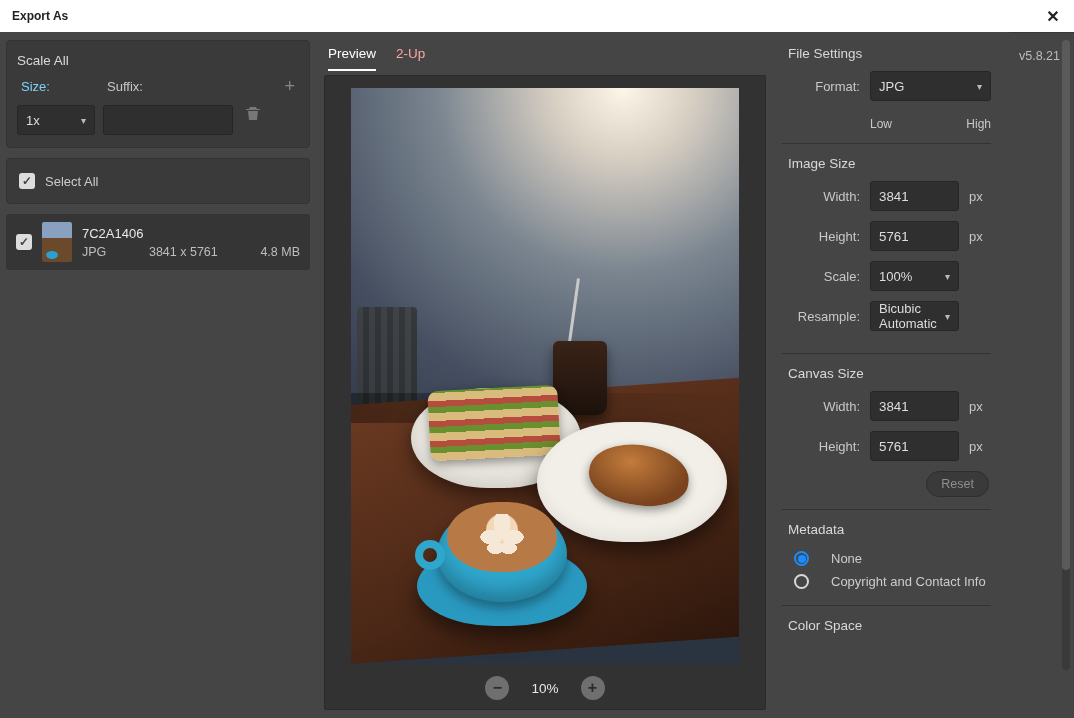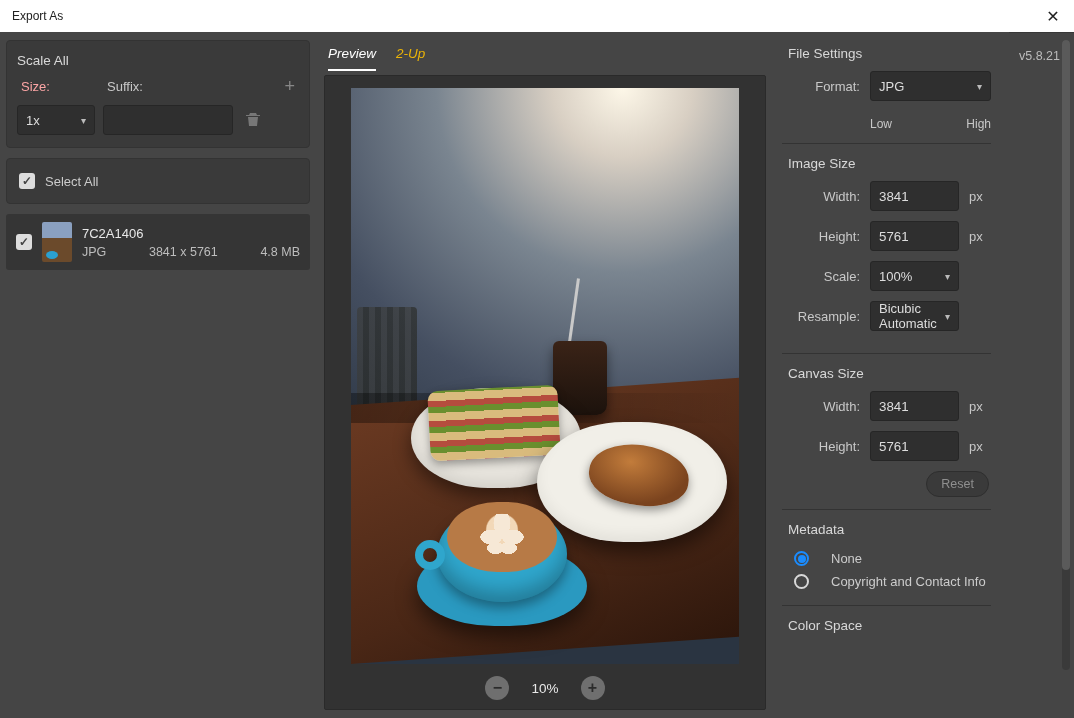--- a/index.html
+++ b/index.html
@@ -1,50 +1,50 @@
 <!DOCTYPE html>
 <html><head>
 <meta charset="utf-8">
 <style>
 * { margin: 0; padding: 0; box-sizing: border-box; font-family: -apple-system, "Segoe UI", Arial, sans-serif; }
 body { width: 1074px; height: 718px; background: #fff; overflow: hidden; font-size: 13px; }
-.titlebar { height: 32px; display: flex; align-items: center; justify-content: space-between; padding: 0 12px; }
+.titlebar { height: 32px; display: flex; align-items: center; justify-content: space-between; padding: 0 12px; font-weight: bold; }
 .titlebar-title { color: #222; font-size: 12px; }
 .titlebar-close { font-size: 16px; cursor: pointer; color: #222; width: 18px; height: 18px; display:flex; align-items:center; justify-content:center; }
 .main { display: flex; height: 686px; background: #454545; }
 
 
 .left-panel { width: 316px; background: #454545; padding: 8px 6px 0 6px; color: #ccc; }
 .panel-box { border: 1px solid #333; border-radius: 4px; background: #3a3a3a; padding: 12px 10px; margin-bottom: 10px; }
 .box-title { color: #d8d8d8; margin-bottom: 8px; font-size: 13.5px; }
 .scale-row1 { display: flex; align-items: center; padding: 0 4px; }
-.scale-row1 .lbl-size { width: 86px; color: #fca5a5; }
+.scale-row1 .lbl-size { width: 86px; color: #7dd3fc; }
 .scale-row1 .lbl-suffix { flex: 1; color: #c8c8c8; }
 .scale-row1 .plus-icon { color: #888; cursor: pointer; font-size: 18px; }
-.scale-row2 { display: flex; align-items: center; margin-top: 8px; gap: 8px;}
+.scale-row2 { display: flex; align-items: flex-start; margin-top: 8px; gap: 8px;}
 .select-box { background: #2f2f2f; border: 1px solid #262626; border-radius: 3px; height: 30px; display: flex; align-items: center; padding: 0 8px; color: #ddd; position: relative; }
 .select-box .chev { position: absolute; right: 8px; color: #bbb; font-size: 10px; }
 .input-box { background: #2f2f2f; border: 1px solid #262626; border-radius: 3px; height: 30px; padding: 0 8px; color: #ddd; width:100%; outline:none; }
 .select-size { width: 78px; }
 .input-suffix { width: 130px; }
 .trash-icon { color: #777; cursor:pointer; margin-left:4px;}
 .selectall-row { display:flex; align-items:center; gap:10px; padding: 4px 2px 4px 2px;}
 .checkbox { width:16px; height:16px; border-radius:3px; background:#ddd; display:flex; align-items:center; justify-content:center;}
 .checkbox.checked::after{ content:"✓"; color:#444; font-size:12px; font-weight:bold;}
 .asset-row { background:#353535; border-radius:3px; display:flex; align-items:center; gap:10px; padding:8px 10px; margin-top:8px;}
 .thumb { width:30px; height:40px; background: linear-gradient(180deg,#8aa0c0 0%, #8aa0c0 40%, #6b4a2b 40%, #6b4a2b 100%); border-radius:2px; position:relative; overflow:hidden;}
 .thumb::after{ content:""; position:absolute; left:4px; bottom:3px; width:12px; height:8px; background:#2aa0d0; border-radius:50%;}
 .asset-info { flex:1; display:flex; flex-direction:column; gap:4px; }
 .asset-name { color:#e8e8e8; font-size:13px;}
 .asset-meta { display:flex; justify-content:space-between; color:#bdbdbd; font-size:12.5px;}
 
 
 .center-panel { flex:1; background:#454545; display:flex; flex-direction:column; padding:4px 8px 8px 8px;}
-.tabs { display:flex; gap:20px; padding:6px 4px 0 4px;font-style:italic;}
-.tab { color:#eab308; padding:4px 0 8px 0; cursor:pointer; font-size:13.5px;}
+.tabs { display:flex; gap:20px; padding:6px 4px 0 4px;}
+.tab { color:#fca5a5; padding:4px 0 8px 0; cursor:pointer; font-size:13.5px;}
 .tab.active { color:#fff; border-bottom:2px solid #fff;}
 .preview-wrap{ flex:1; background:#323232; border:1px solid #2a2a2a; border-radius:2px; margin-top:4px; display:flex; flex-direction:column; align-items:center; justify-content:flex-start; padding:12px 0 0 0; position:relative;}
 .preview-img { width:388px; height:576px; position:relative; overflow:hidden; }
 .sky { position:absolute; inset:0; background: radial-gradient(ellipse 120% 80% at 70% 0%, #fdf7e8 0%, #d8cfc3 15%, #7a8590 40%, #454f61 70%, #2a3441 100%); }
 .table { position:absolute; left:0; right:0; top:55%; bottom:0; background: linear-gradient(160deg, #6b3a22 0%, #4a2716 60%, #2e170c 100%); transform:skewY(-4deg); transform-origin:left top;}
 .tablesh { position:absolute; left:0; right:0; top:53%; height:30px; background: linear-gradient(90deg, rgba(0,0,0,.35), rgba(0,0,0,0));}
 .plate1 { position:absolute; left:60px; top:52%; width:170px; height:100px; background:#e6e3dc; border-radius:50%/55%; box-shadow: 0 8px 18px rgba(0,0,0,.45), inset 0 -6px 12px rgba(0,0,0,.08);}
 .sandw { position:absolute; left:78px; top:52%; width:130px; height:70px; background: repeating-linear-gradient(0deg,#d9bb7d 0 8px,#6a8f2e 8px 14px,#b54c3e 14px 20px); border-radius:10px; transform:rotate(-3deg); box-shadow: 0 4px 8px rgba(0,0,0,.35);}
 .plate2 { position:absolute; right:12px; top:58%; width:190px; height:120px; background:#f1efe8; border-radius:50%/55%; box-shadow: 0 10px 20px rgba(0,0,0,.5), inset 0 -6px 14px rgba(0,0,0,.06);}
 .crois { position:absolute; right:50px; top:62%; width:100px; height:60px; background: radial-gradient(ellipse at 40% 30%, #c27c3b, #7a431e 70%); border-radius:50% 50% 45% 45%; transform:rotate(8deg); box-shadow: 0 4px 10px rgba(0,0,0,.4);}

